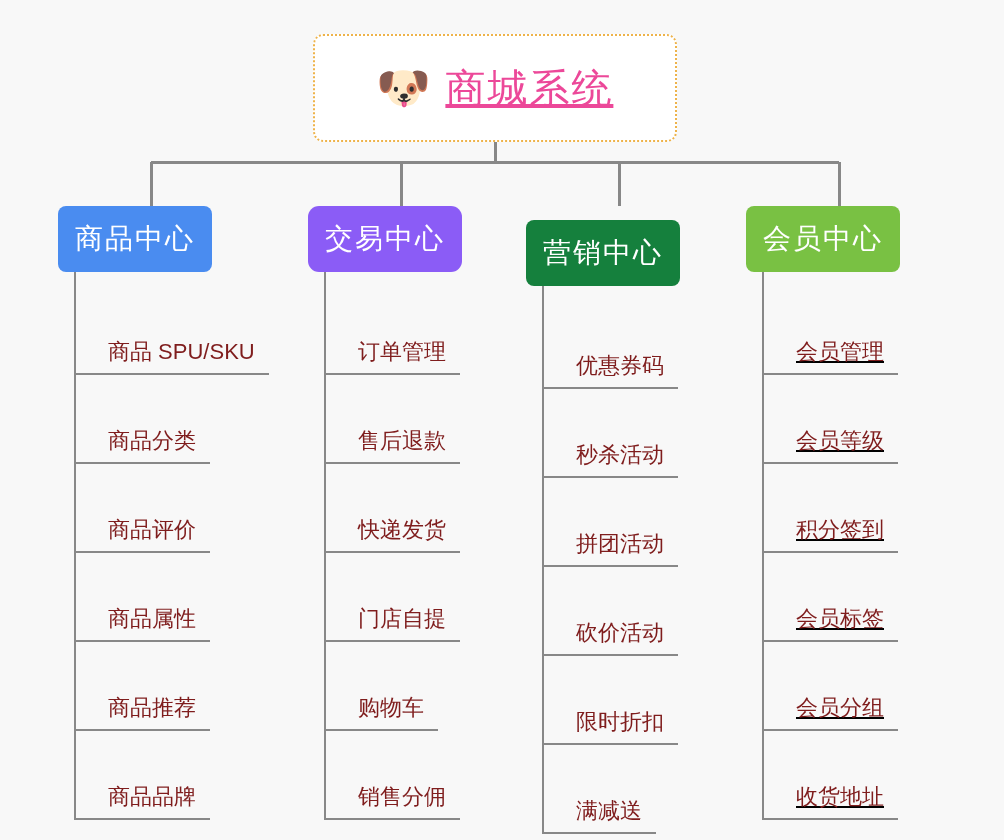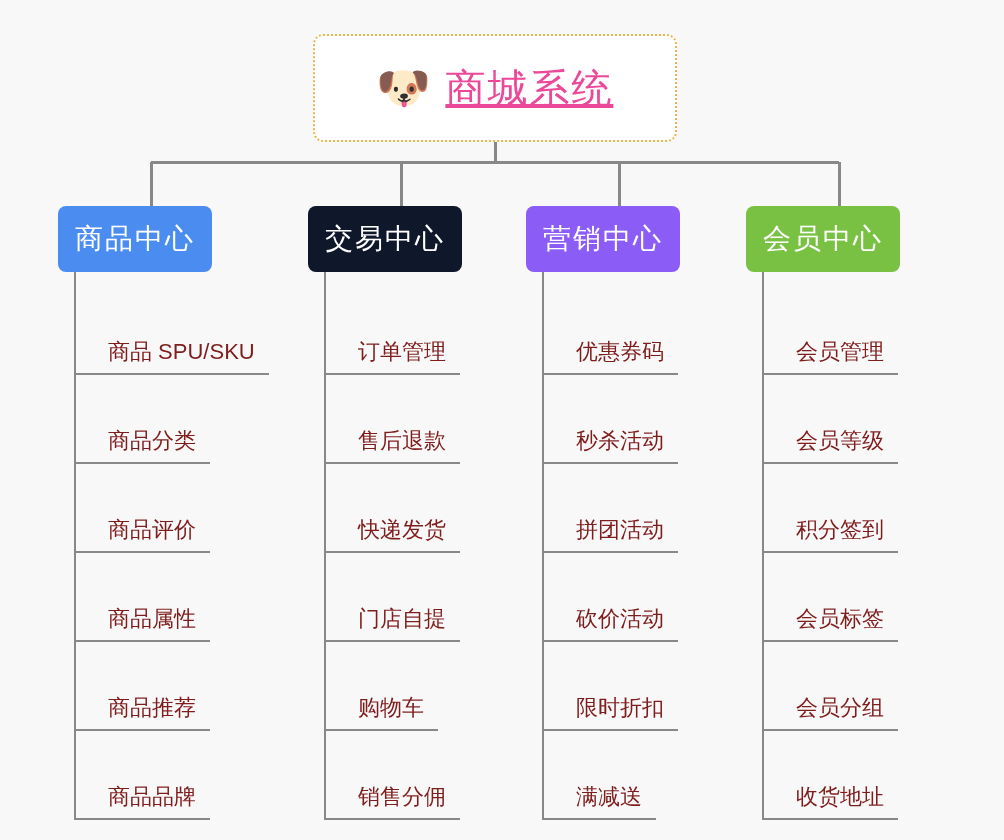--- a/index.html
+++ b/index.html
@@ -163,21 +163,21 @@
       <li class="leaf-item">
           <span class="leaf-label" style="border-bottom-color: rgb(136, 136, 136);">商品推荐</span>
         </li>
       <li class="leaf-item">
           <span class="leaf-label" style="border-bottom-color: rgb(136, 136, 136);">商品品牌</span>
         </li>
     </ul>
   </div>
 
   <div class="branch" style="left:308px;">
-    <div class="branch-head" style="background: #0f172a;">
+    <div class="branch-head" style="background: #8b5cf6; border-radius: 11px;">
       <span class="branch-head-label">交易中心</span>
     </div>
     <ul class="leaf-list" style="border-left-color: rgb(136, 136, 136);">
       <li class="leaf-item">
           <span class="leaf-label" style="border-bottom-color: rgb(136, 136, 136);">订单管理</span>
         </li>
       <li class="leaf-item">
           <span class="leaf-label" style="border-bottom-color: rgb(136, 136, 136);">售后退款</span>
         </li>
       <li class="leaf-item">
@@ -189,21 +189,21 @@
       <li class="leaf-item">
           <span class="leaf-label" style="border-bottom-color: rgb(136, 136, 136);">购物车</span>
         </li>
       <li class="leaf-item">
           <span class="leaf-label" style="border-bottom-color: rgb(136, 136, 136);">销售分佣</span>
         </li>
     </ul>
   </div>
 
   <div class="branch" style="left:526px;">
-    <div class="branch-head" style="background: #8b5cf6;">
+    <div class="branch-head" style="background: #15803d; margin-top: 14px;">
       <span class="branch-head-label">营销中心</span>
     </div>
     <ul class="leaf-list" style="border-left-color: rgb(136, 136, 136);">
       <li class="leaf-item">
           <span class="leaf-label" style="border-bottom-color: rgb(136, 136, 136);">优惠券码</span>
         </li>
       <li class="leaf-item">
           <span class="leaf-label" style="border-bottom-color: rgb(136, 136, 136);">秒杀活动</span>
         </li>
       <li class="leaf-item">
@@ -218,21 +218,21 @@
       <li class="leaf-item">
           <span class="leaf-label" style="border-bottom-color: rgb(136, 136, 136); font-family: Liberation Serif, serif;">满减送</span>
         </li>
     </ul>
   </div>
 
   <div class="branch" style="left:746px;">
     <div class="branch-head" style="background: rgb(121, 193, 67);">
       <span class="branch-head-label">会员中心</span>
     </div>
-    <ul class="leaf-list" style="border-left-color: rgb(136, 136, 136);">
+    <ul class="leaf-list" style="border-left-color: rgb(136, 136, 136); text-decoration: underline;">
       <li class="leaf-item">
           <span class="leaf-label" style="border-bottom-color: rgb(136, 136, 136);">会员管理</span>
         </li>
       <li class="leaf-item">
           <span class="leaf-label" style="border-bottom-color: rgb(136, 136, 136);">会员等级</span>
         </li>
       <li class="leaf-item">
           <span class="leaf-label" style="border-bottom-color: rgb(136, 136, 136); margin-top: 34px;">积分签到</span>
         </li>
       <li class="leaf-item">

